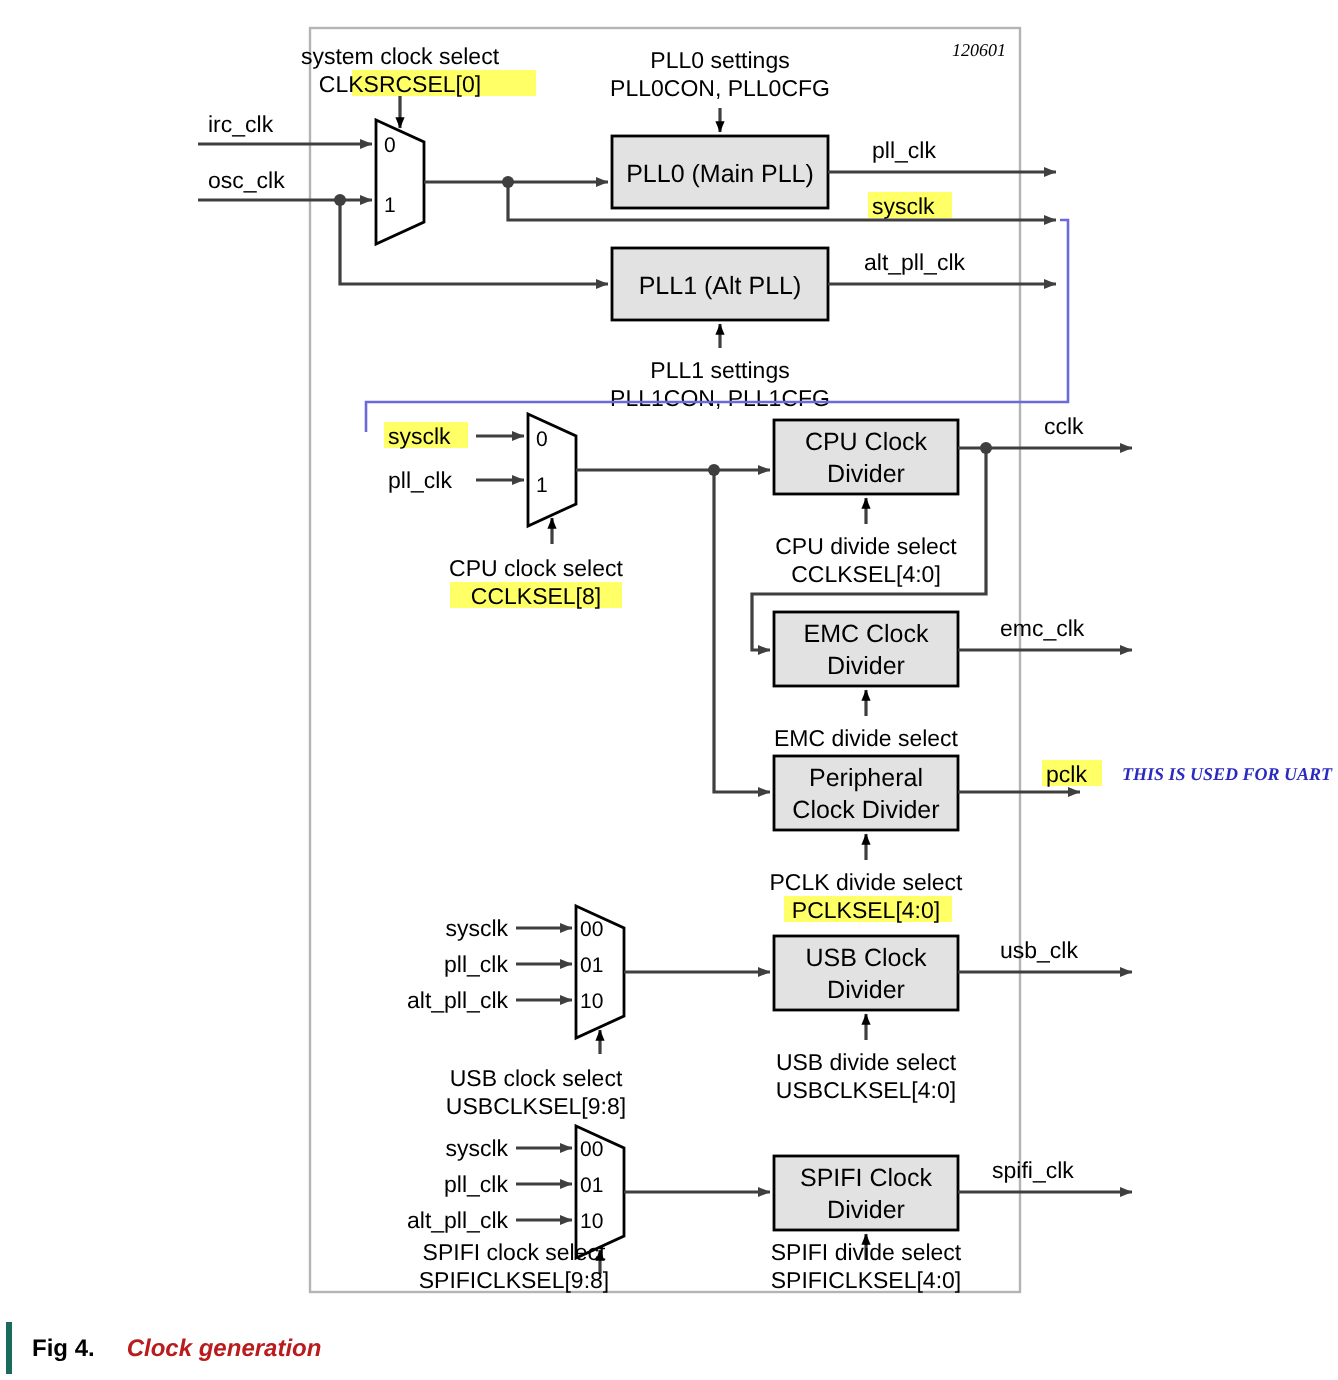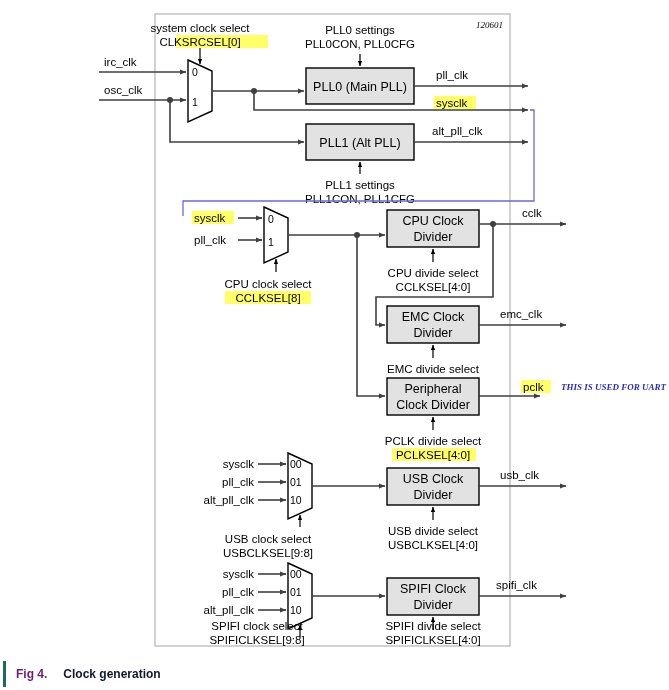--- a/index.html
+++ b/index.html
@@ -36,31 +36,32 @@
     align-items: center;
   }
   .cap-bar {
     width: 3px;
     height: 26px;
     background: #1a6b5a;
     margin-left: 3px;
     margin-right: 10px;
   }
   .cap-num {
-    color: #701a75;
+    color: #000000;
     font-weight: bold;
     font-size: 12px;
     font-family: "Liberation Sans", sans-serif;
     margin-right: 16px;
   }
   .cap-txt {
-    color: #0f172a;
+    color: #b91c1c;
     font-weight: bold;
     font-size: 12px;
     font-family: "Liberation Sans", sans-serif;
+    font-style: italic;
   }
   text {
     font-family: "Liberation Sans", sans-serif;
   }
   .lbl {
     font-size: 11.5px;
     fill: #000000;
   }
   .lbl-sig {
     font-size: 11.5px;

